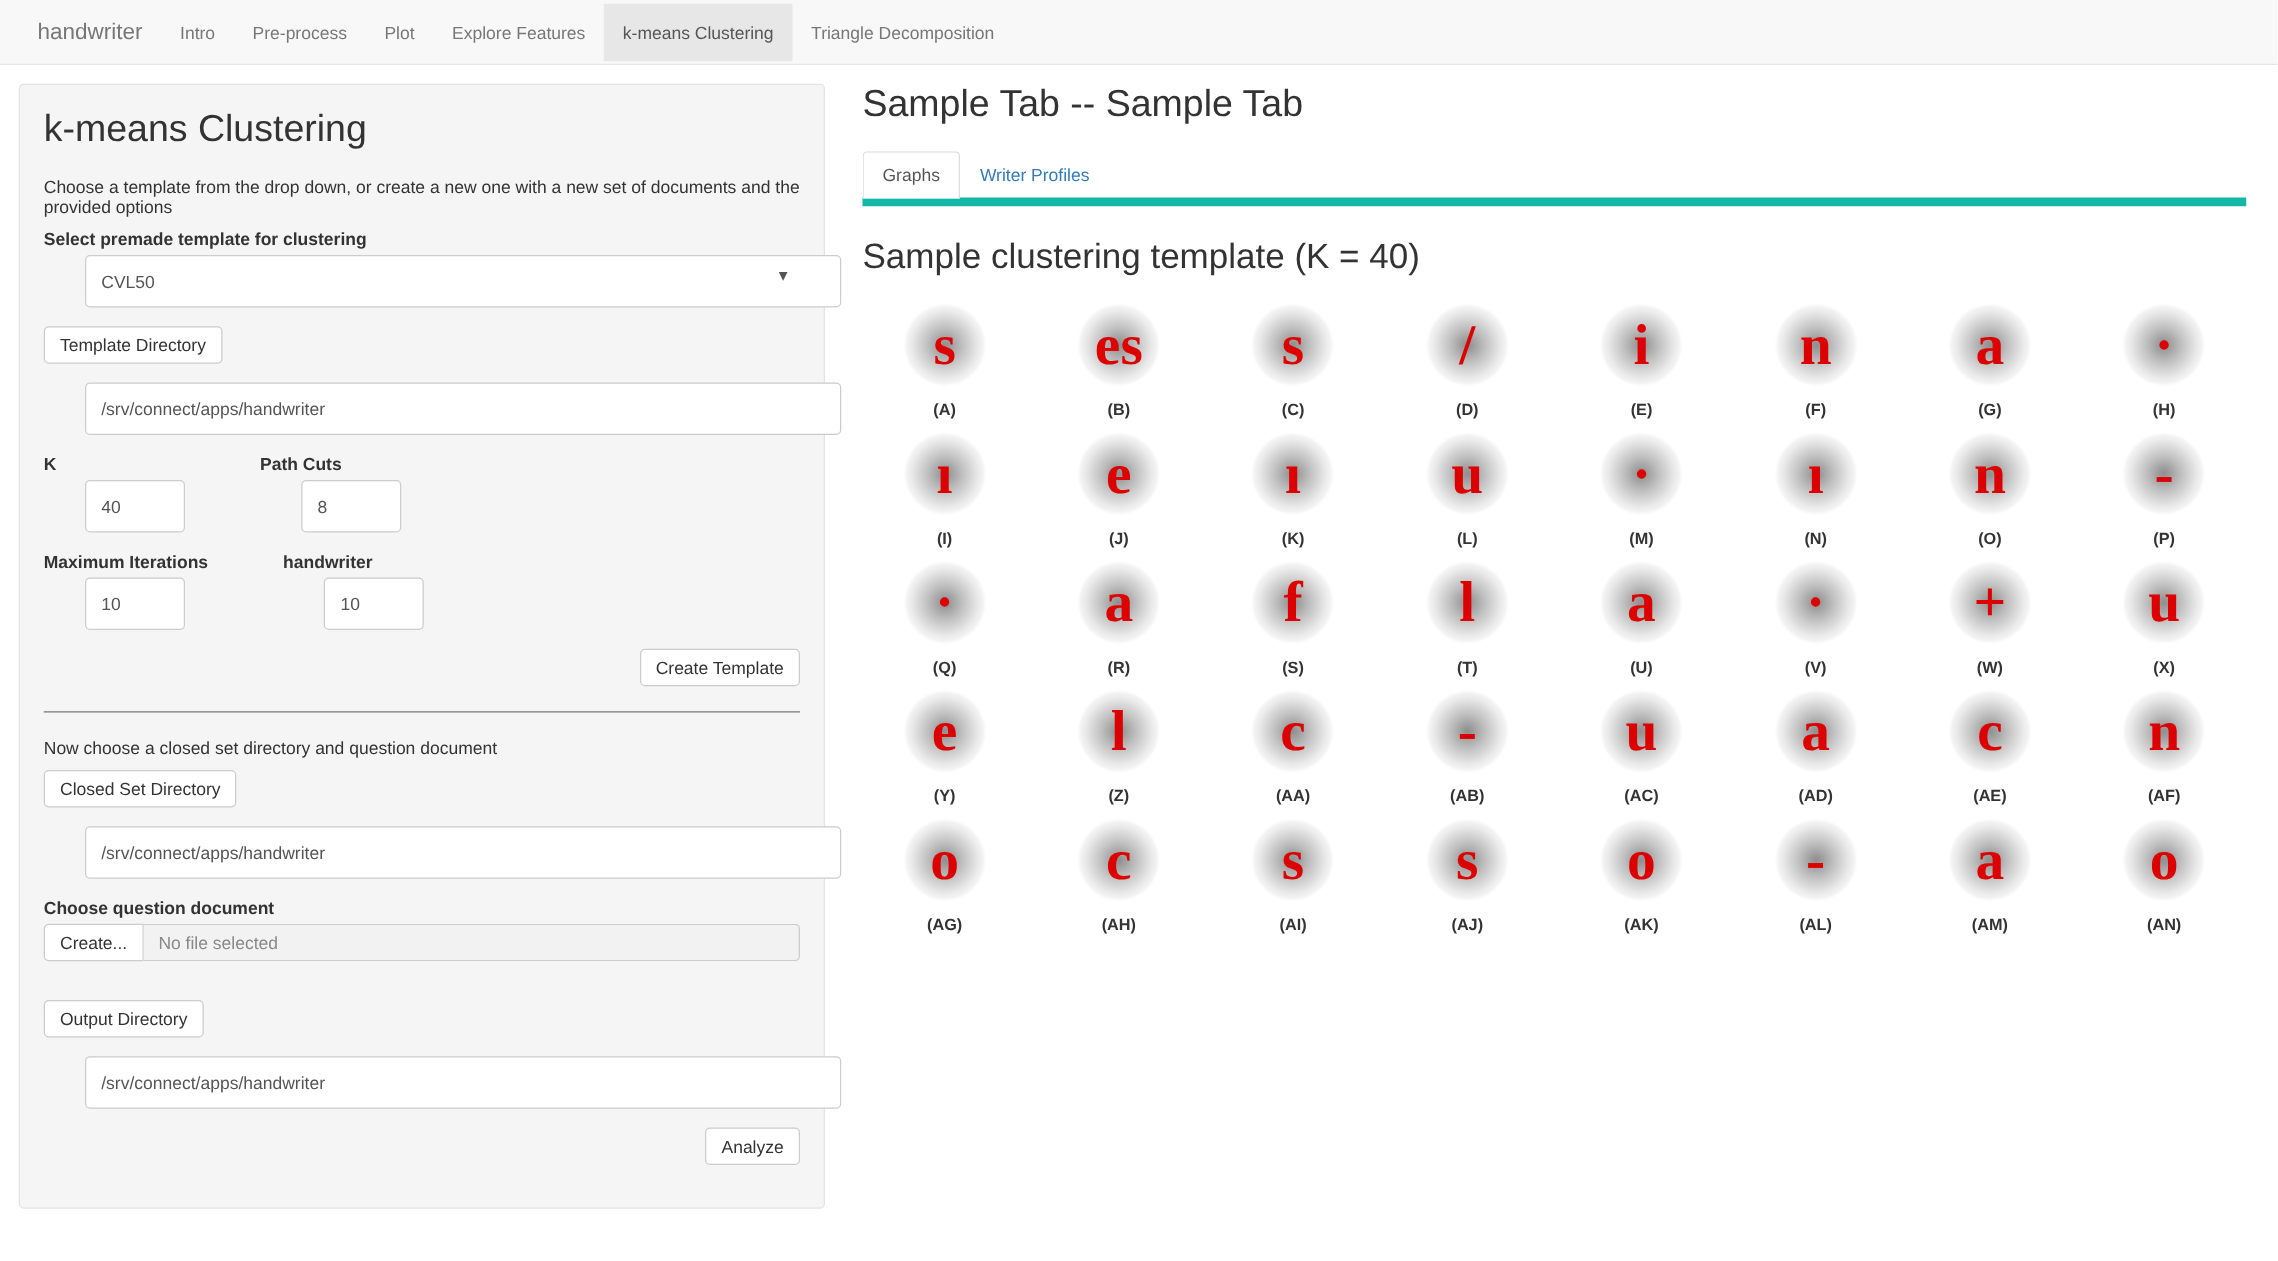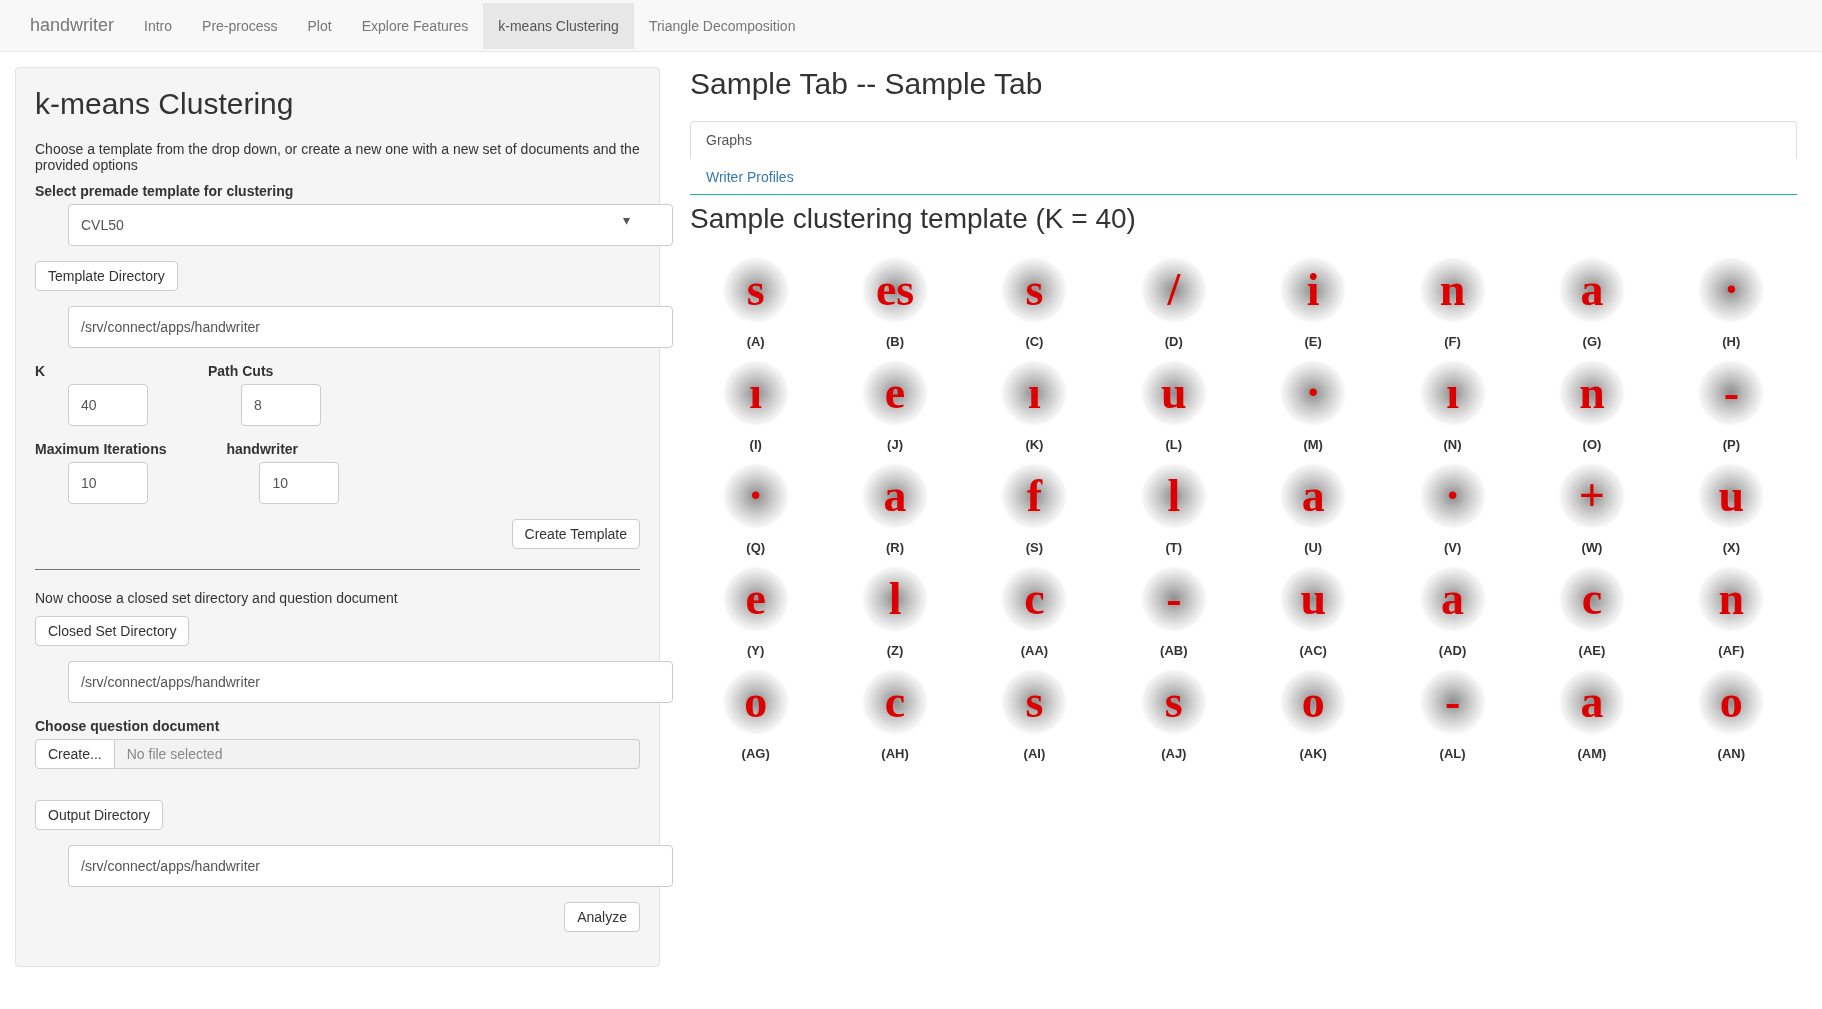--- a/index.html
+++ b/index.html
@@ -34,21 +34,21 @@
 .form-row > div { flex: 0 0 auto; }
 
 hr { border: 0; border-top: 1px solid #777; margin: 20px 0; }
 
 .file-input-group { display: flex; }
 .file-input-group .btn-browse { border-radius: 4px 0 0 4px; background: #fff; }
 .file-input-group .file-text { flex: 1; display: flex; align-items: center; padding: 6px 12px; background: #f2f2f2; border: 1px solid #ccc; border-left: 0; border-radius: 0 4px 4px 0; color: #888; }
 
 .right-align { text-align: right; }
 
-.tabs { border-bottom: 1px solid #14b8a6; display: flex; list-style: none; margin-bottom: 8px; flex-direction: column; }
+.tabs { border-bottom: 7px solid #14b8a6; display: flex; list-style: none; margin-bottom: 24px; }
 .tabs li { padding: 10px 15px; cursor: pointer; border: 1px solid transparent; border-bottom: none; margin-bottom: -1px; }
 .tabs li.active { border-color: #ddd; border-bottom: 1px solid #fff; background: #fff; border-radius: 4px 4px 0 0; color: #555; }
 .tabs li:not(.active) { color: #337ab7; }
 
 .cluster-grid { display: grid; grid-template-columns: repeat(8, 1fr); gap: 4px 8px; }
 .cluster-cell { text-align: center; }
 .cluster-img { width: 80px; height: 80px; margin: 0 auto; position: relative; display:flex; align-items:center; justify-content:center; }
 .cluster-label { font-weight: 700; font-size: 13px; margin-top: 4px; }
 
 .smudge { position:absolute; inset:8px; border-radius:50%;

